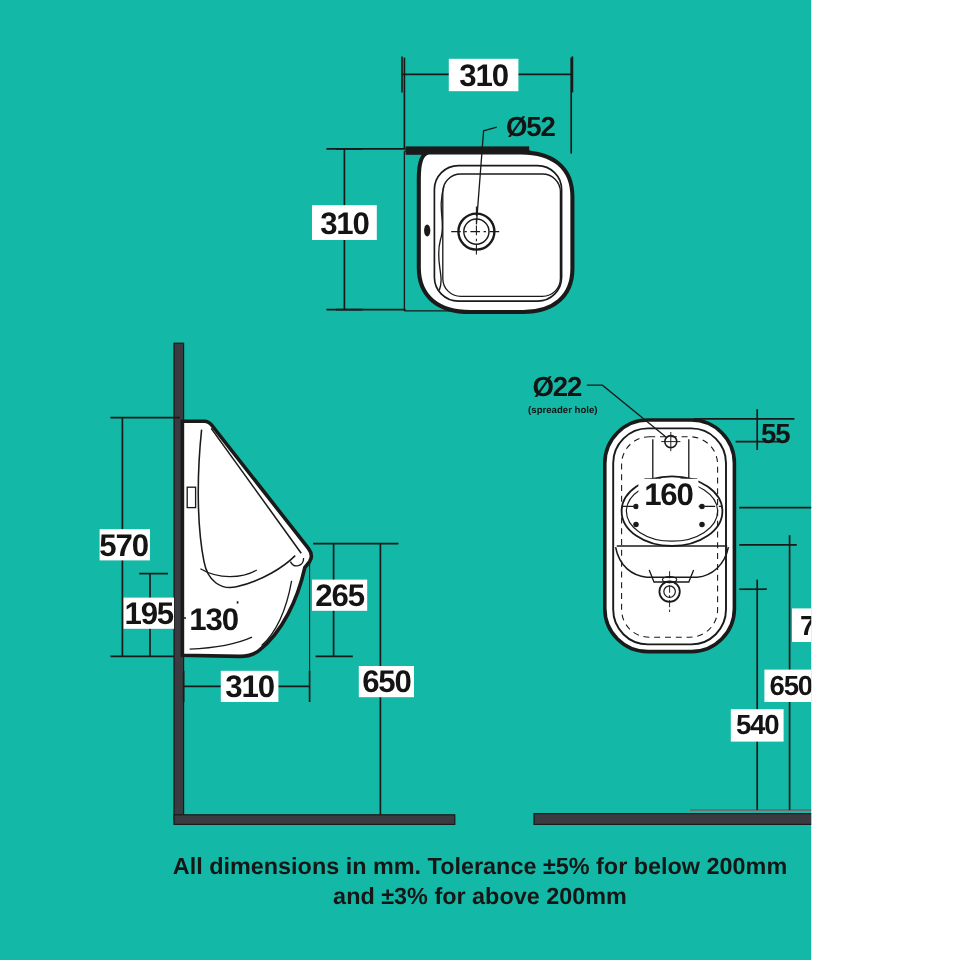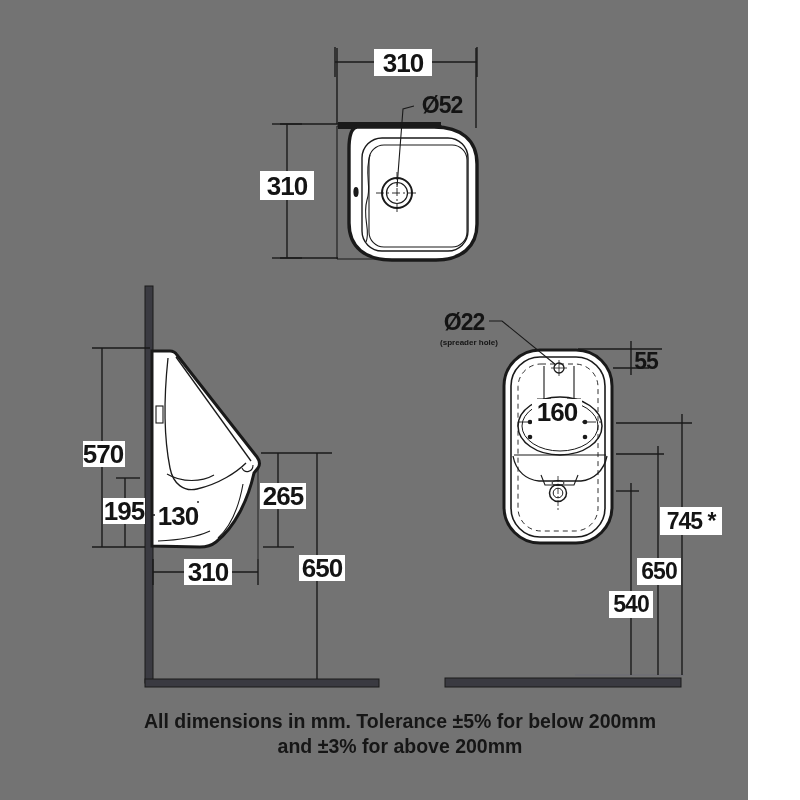--- a/index.html
+++ b/index.html
@@ -1,16 +1,16 @@
 <!DOCTYPE html>
 <html><head>
 <meta charset="utf-8">
 <style>
   html,body{margin:0;padding:0;background:#fff;}
-  .page{position:relative;width:748px;height:800px;background:#737373;overflow:hidden;
+  .page{position:relative;width:676px;height:800px;background:#14b8a6;overflow:hidden;
         font-family:"Liberation Sans",sans-serif;text-align:center;}
   svg{position:absolute;left:0;top:0;}
   .stroke{stroke:#1a1a1a;fill:none;}
   .dim-line{stroke:#1a1a1a;stroke-width:1.4;fill:none;}
   .thin{stroke:#1a1a1a;stroke-width:1.1;fill:none;}
   text{fill:#141414;font-family:"Liberation Sans",sans-serif;}
   .dim{font-size:26px;font-weight:700;letter-spacing:-1px;text-anchor:middle;}
   .dim-sm{font-size:23px;font-weight:700;letter-spacing:-1px;text-anchor:middle;}
   .note{font-size:8px;font-weight:700;letter-spacing:0;text-anchor:middle;}
   .cap{font-size:19.5px;font-weight:700;text-anchor:middle;fill:#161616;}

